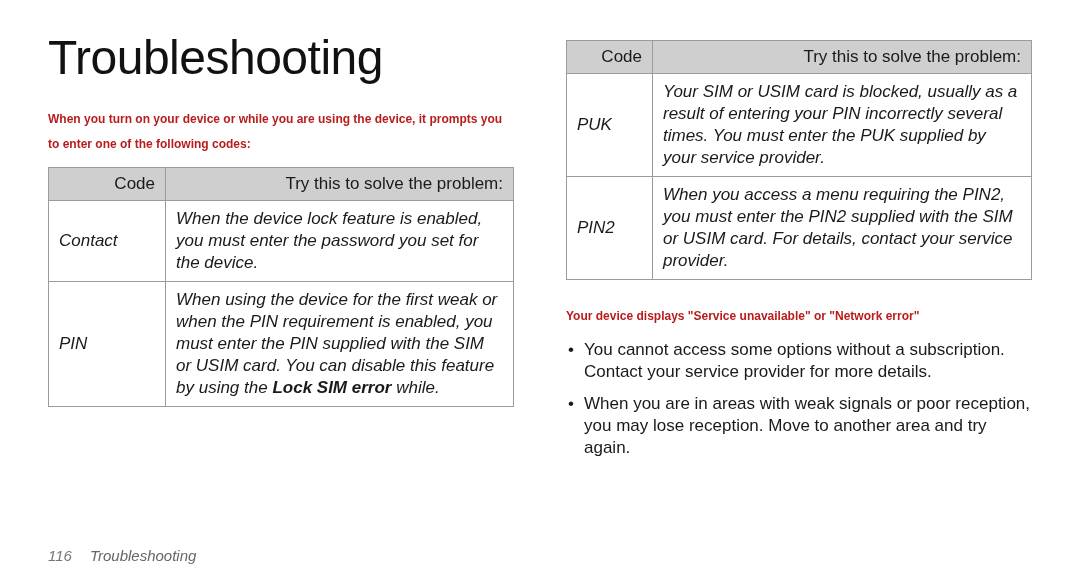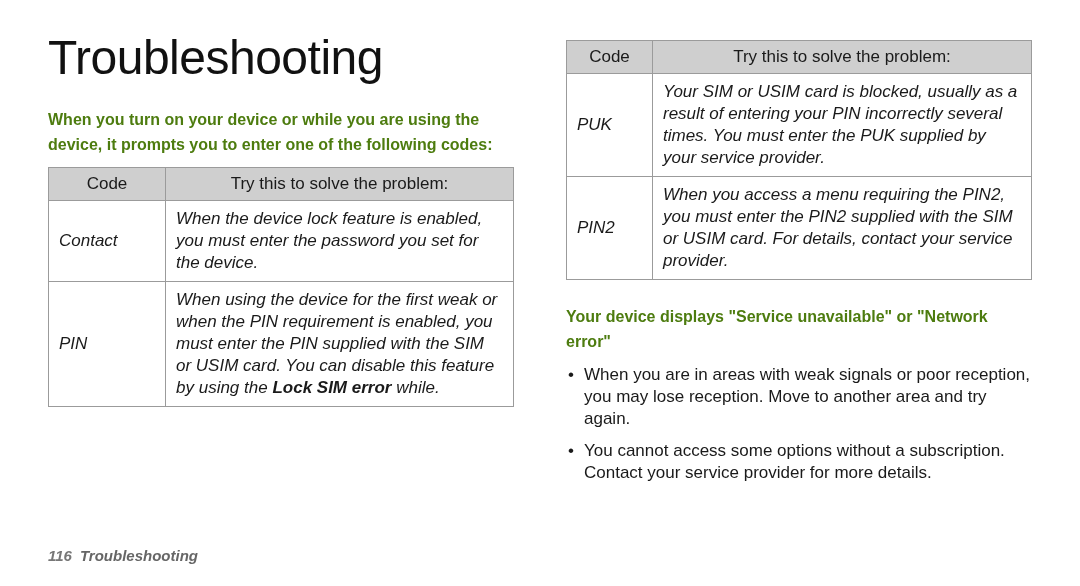--- a/index.html
+++ b/index.html
@@ -18,36 +18,36 @@
   }
   .col{flex:1;min-width:0}
   h1.title{
     font-size:48px;
     font-weight:400;
     margin:0 0 22px 0;
     letter-spacing:-.5px;
     color:#111;
   }
   .blue-heading{
-    color:#4d7c0f;
+    color:#b91c1c;
     font-weight:700;
-    font-size:16px;
+    font-size:12px;
     line-height:25px;
     margin:0 0 10px 0;
   }
   table.codes{
     width:100%;
     border-collapse:collapse;
     font-size:17px;
     line-height:22px;
   }
   table.codes th{
     background:#cfcfcf;
     font-weight:400;
-    text-align:center;
+    text-align:right;
     border:1px solid #9b9b9b;
     padding:5px 10px;
     margin-left:14px;
   }
   table.codes td{
     border:1px solid #9b9b9b;
     padding:7px 10px;
     vertical-align:middle;
     font-style:italic;
   }
@@ -71,22 +71,21 @@
     font-size:17px;
   }
   .footer{
     position:absolute;
     left:48px;bottom:22px;
     font-size:15px;
     font-style:italic;
     color:#666;
     display:flex;
     align-items:flex-end;
-    gap:8px;
-    font-weight:bold;
+    gap:18px;
   }
   .footer .pagenum{font-style:italic;color:#777}
   .right-top{margin-top:10px}
   .section2{margin-top:24px}
 </style>
 </head>
 <body>
 
 <div class="page">
   <div class="col">
@@ -134,22 +133,22 @@
             <td class="code">PIN2</td>
             <td>When you access a menu requiring the PIN2, you must enter the PIN2 supplied with the SIM or USIM card. For details, contact your service provider.</td>
           </tr>
         </tbody>
       </table>
     </div>
 
     <div class="section2">
       <p class="blue-heading">Your device displays "Service unavailable" or "Network error"</p>
       <ul class="bullets">
+        <li>You cannot access some options without a subscription. Contact your service provider for more details.</li>
         <li>When you are in areas with weak signals or poor reception, you may lose reception. Move to another area and try again.</li>
-        <li>You cannot access some options without a subscription. Contact your service provider for more details.</li>
       </ul>
     </div>
   </div>
 </div>
 
 <div class="footer">
   <span class="pagenum">116</span>
   <span>Troubleshooting</span>
 </div>
 

